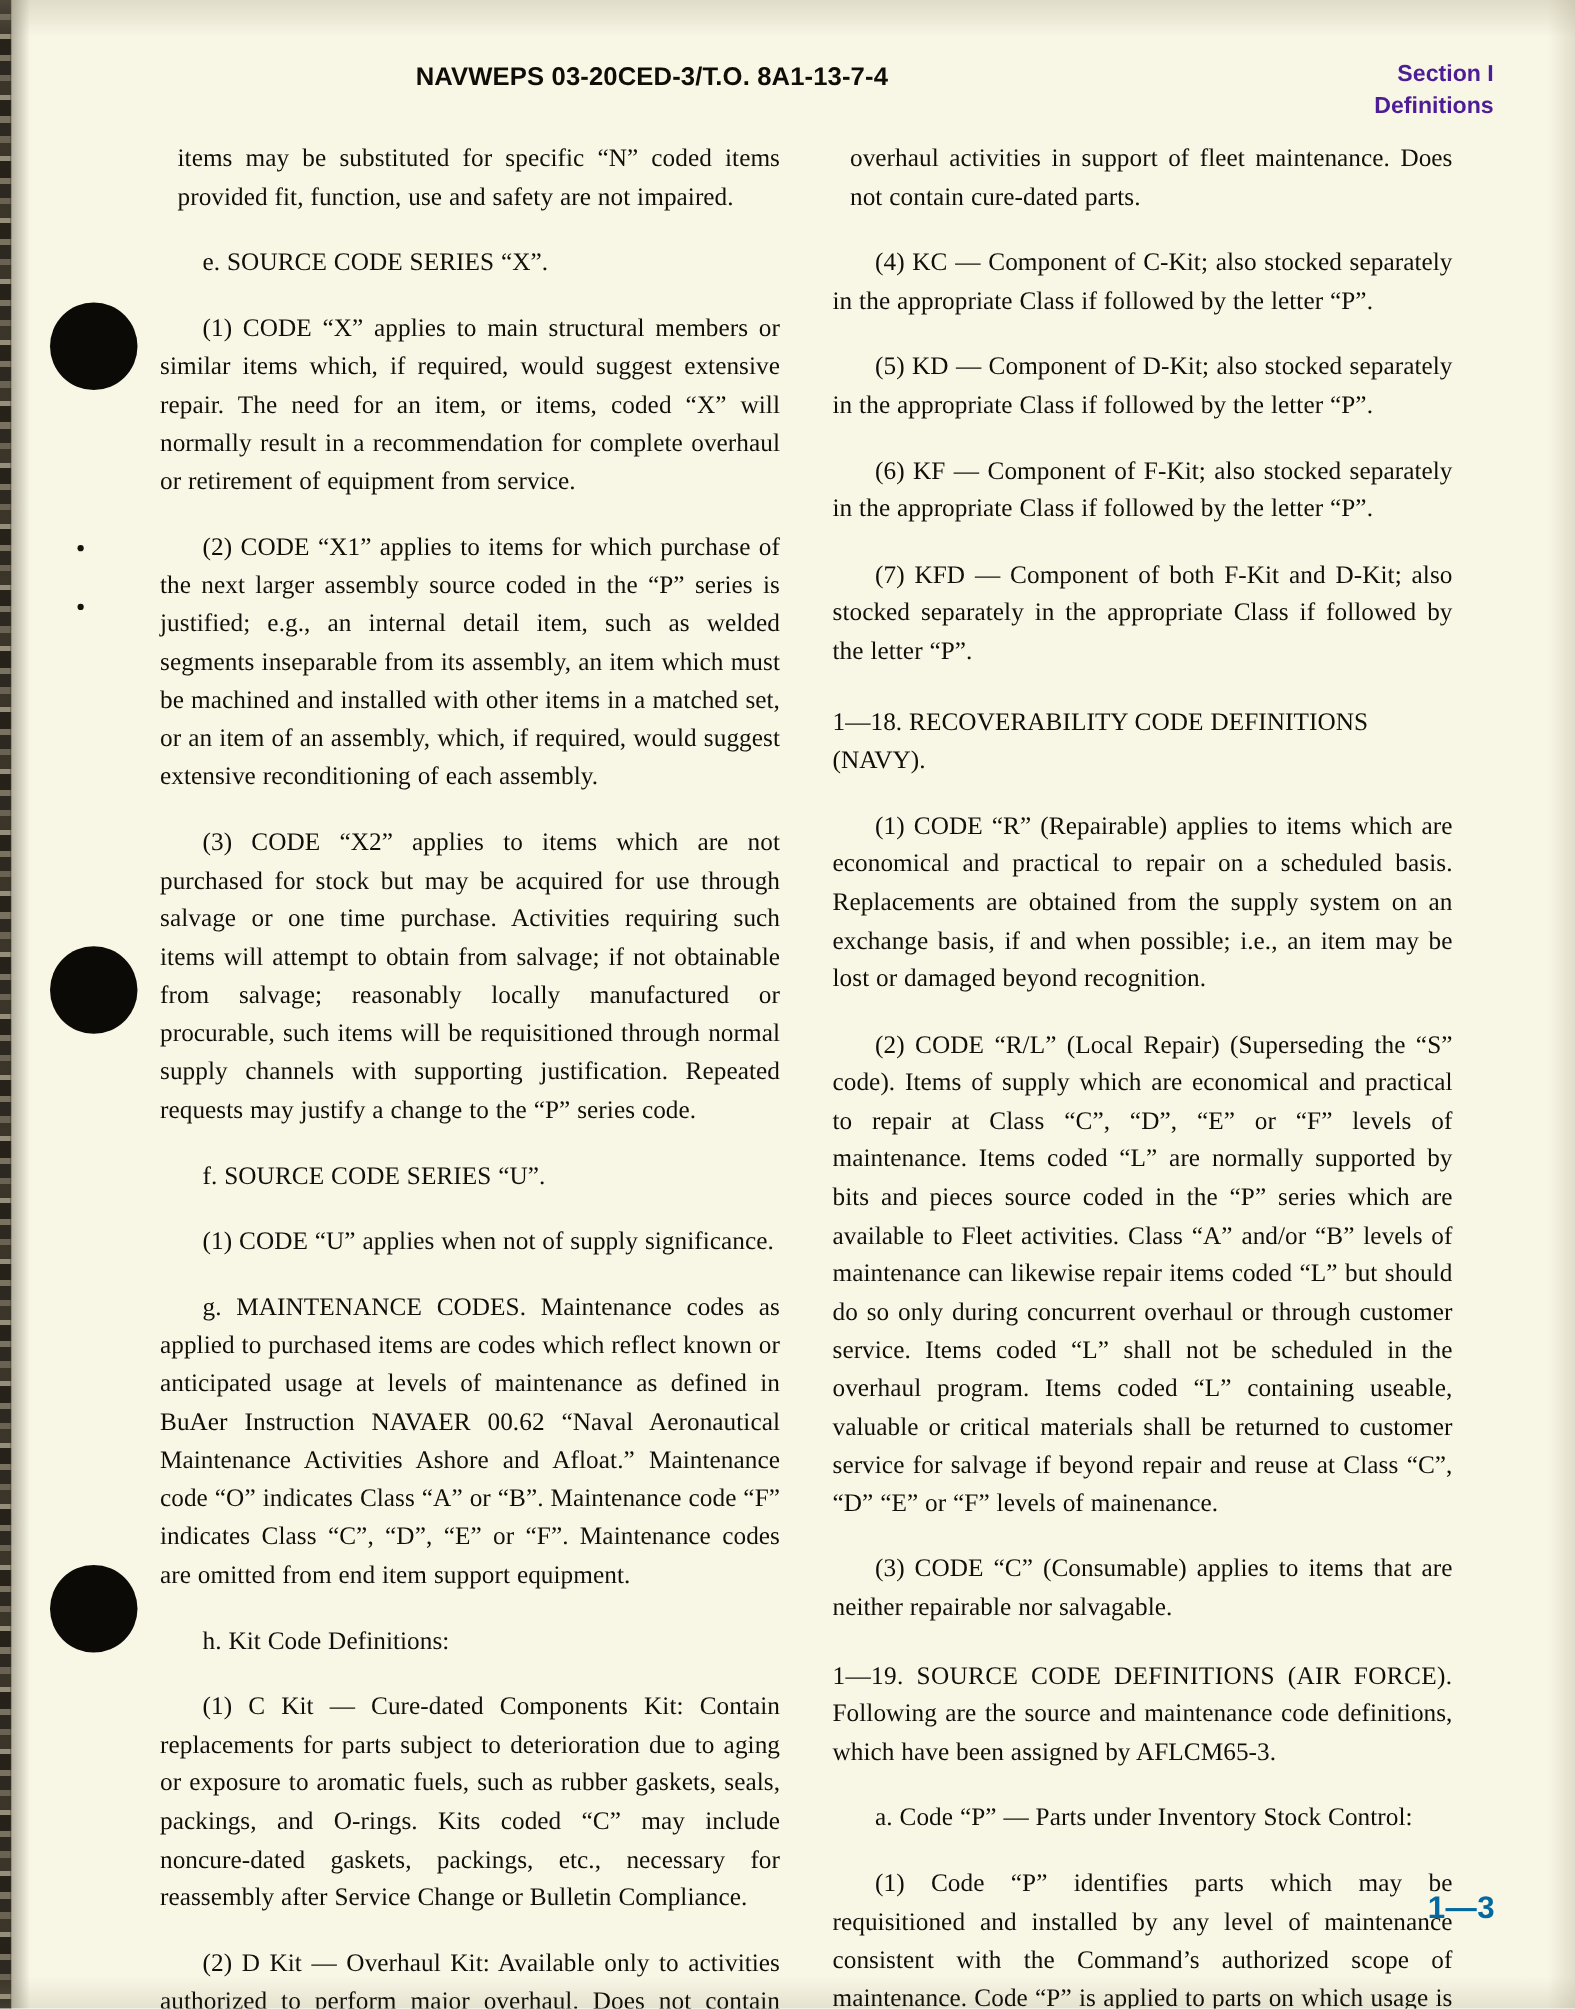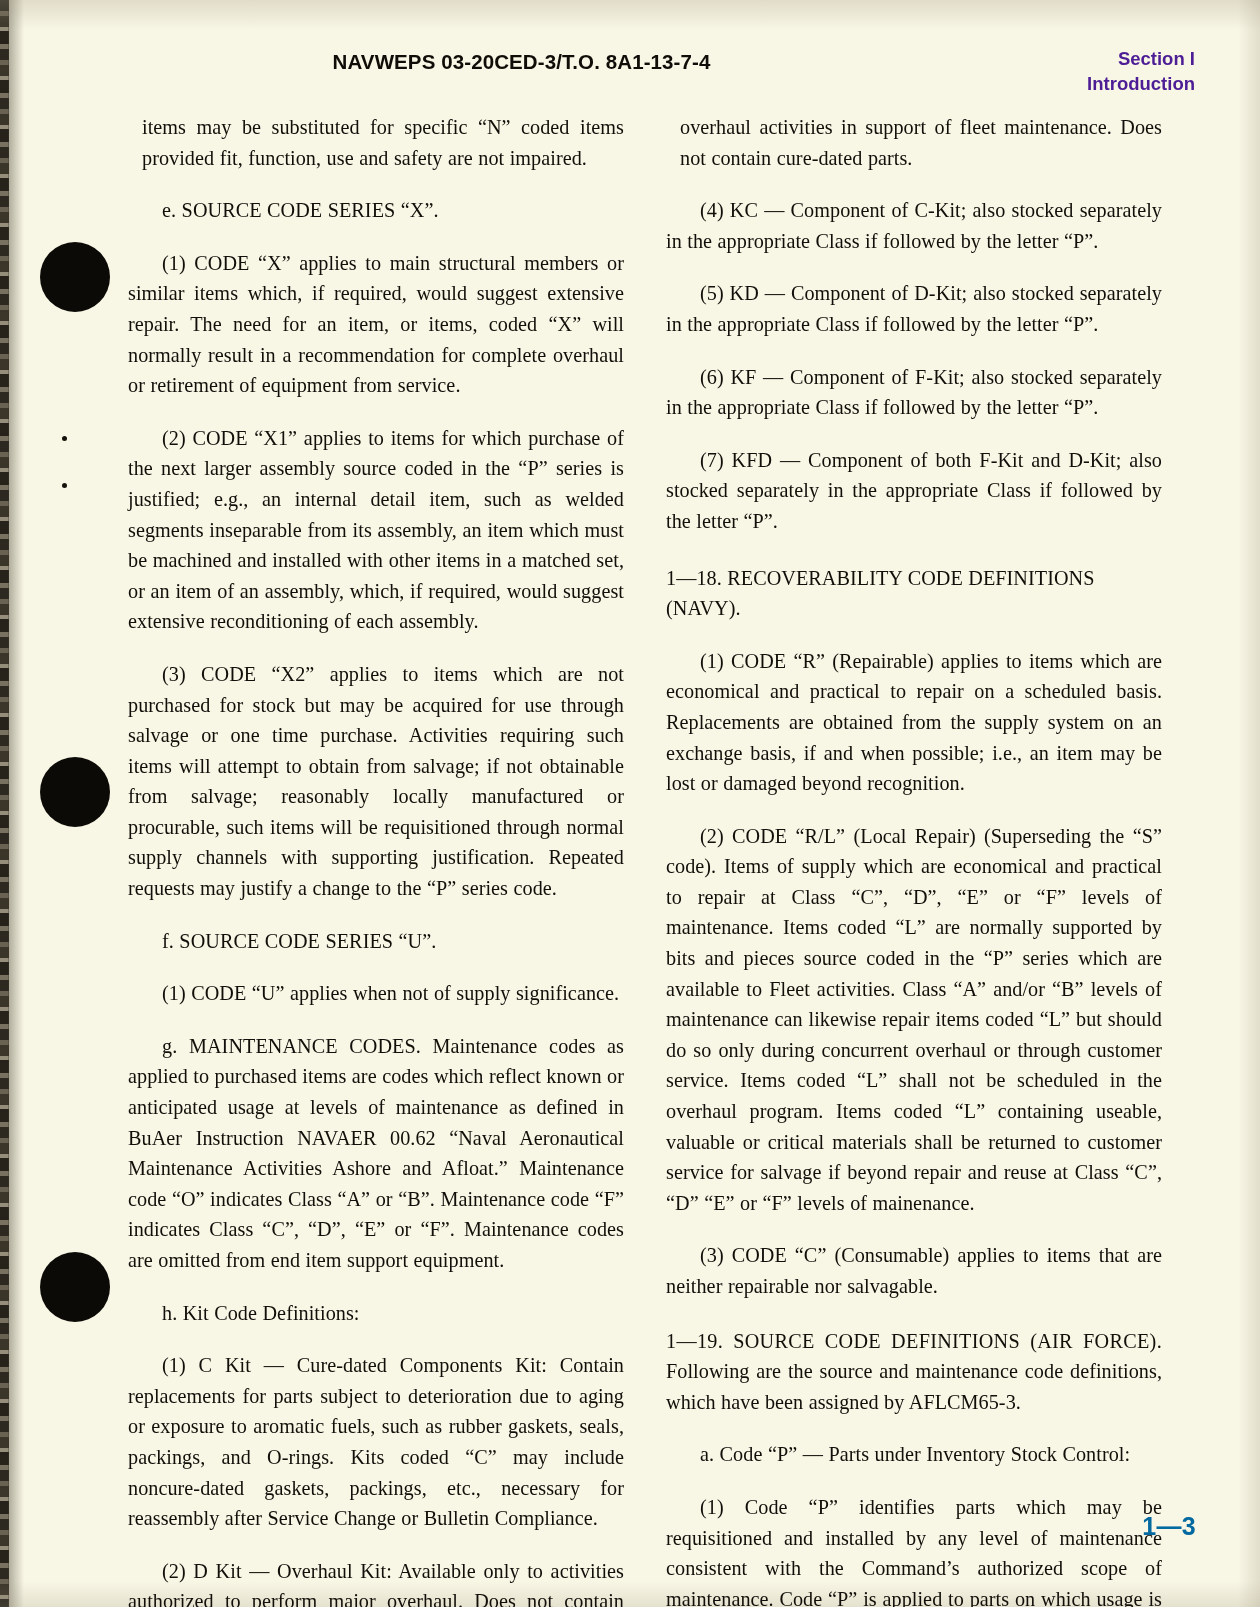--- a/index.html
+++ b/index.html
@@ -171,21 +171,21 @@
   <div class="punch" style="left:40px; top:757px;"></div>
   <div class="punch" style="left:40px; top:1252px;"></div>
 
   <div class="speck" style="left:62px; top:436px;"></div>
   <div class="speck" style="left:62px; top:483px;"></div>
 
   <div id="running-head">
     <div id="doc-number">NAVWEPS 03-20CED-3/T.O.  8A1-13-7-4</div>
     <div id="section-block">
       <div>Section I</div>
-      <div>Introduction</div>
+      <div>Definitions</div>
     </div>
   </div>
 
   <div id="columns">
     <div class="column" id="col-left">
         <p class="para noindent">items may be substituted for specific “N” coded items provided fit, function, use and safety are not impaired.</p>
         <p class="para indent gap">e. SOURCE CODE SERIES “X”.</p>
         <p class="para indent gap">(1) CODE “X” applies to main structural members or similar items which, if required, would suggest extensive repair. The need for an item, or items, coded “X” will normally result in a recommendation for complete overhaul or retirement of equipment from service.</p>
         <p class="para indent gap">(2) CODE “X1” applies to items for which purchase of the next larger assembly source coded in the “P” series is justified; e.g., an internal detail item, such as welded segments inseparable from its assembly, an item which must be machined and installed with other items in a matched set, or an item of an assembly, which, if required, would suggest extensive reconditioning of each assembly.</p>
         <p class="para indent gap">(3) CODE “X2” applies to items which are not purchased for stock but may be acquired for use through salvage or one time purchase. Activities requiring such items will attempt to obtain from salvage; if not obtainable from salvage; reasonably locally manufactured or procurable, such items will be requisitioned through normal supply channels with supporting justification. Repeated requests may justify a change to the “P” series code.</p>

